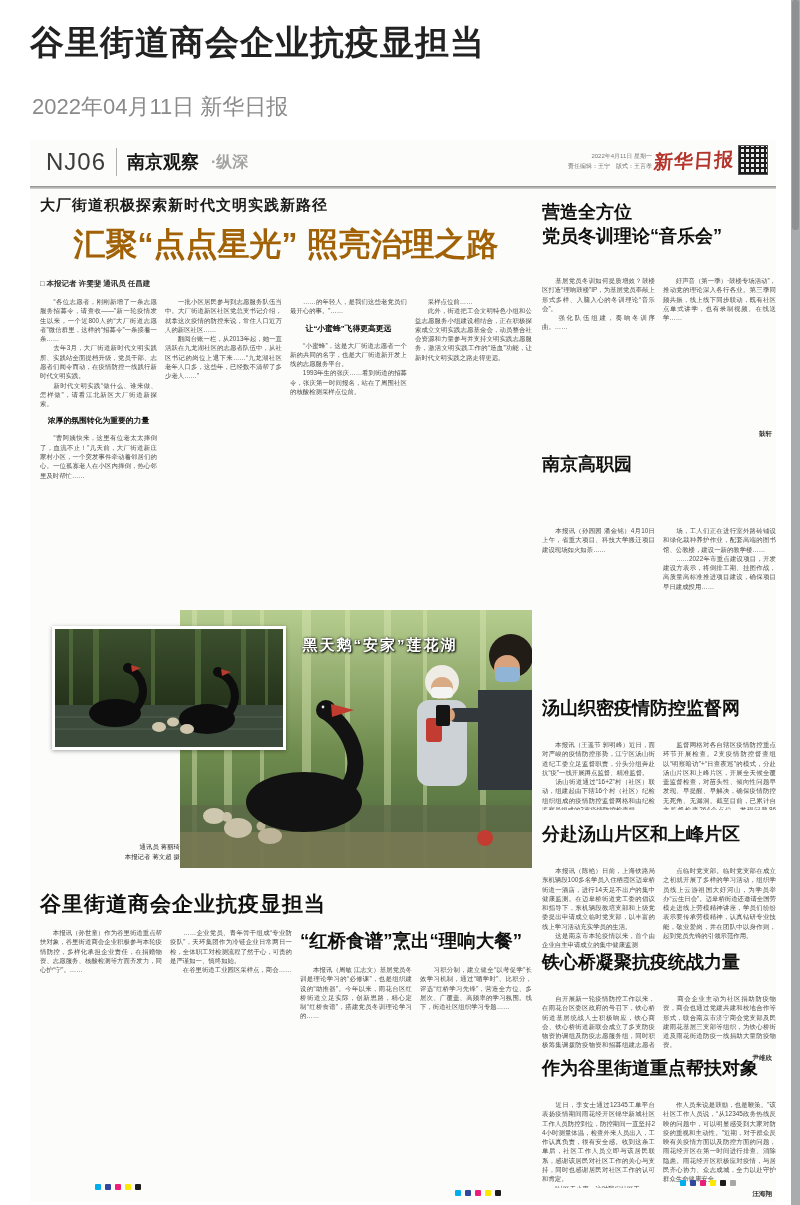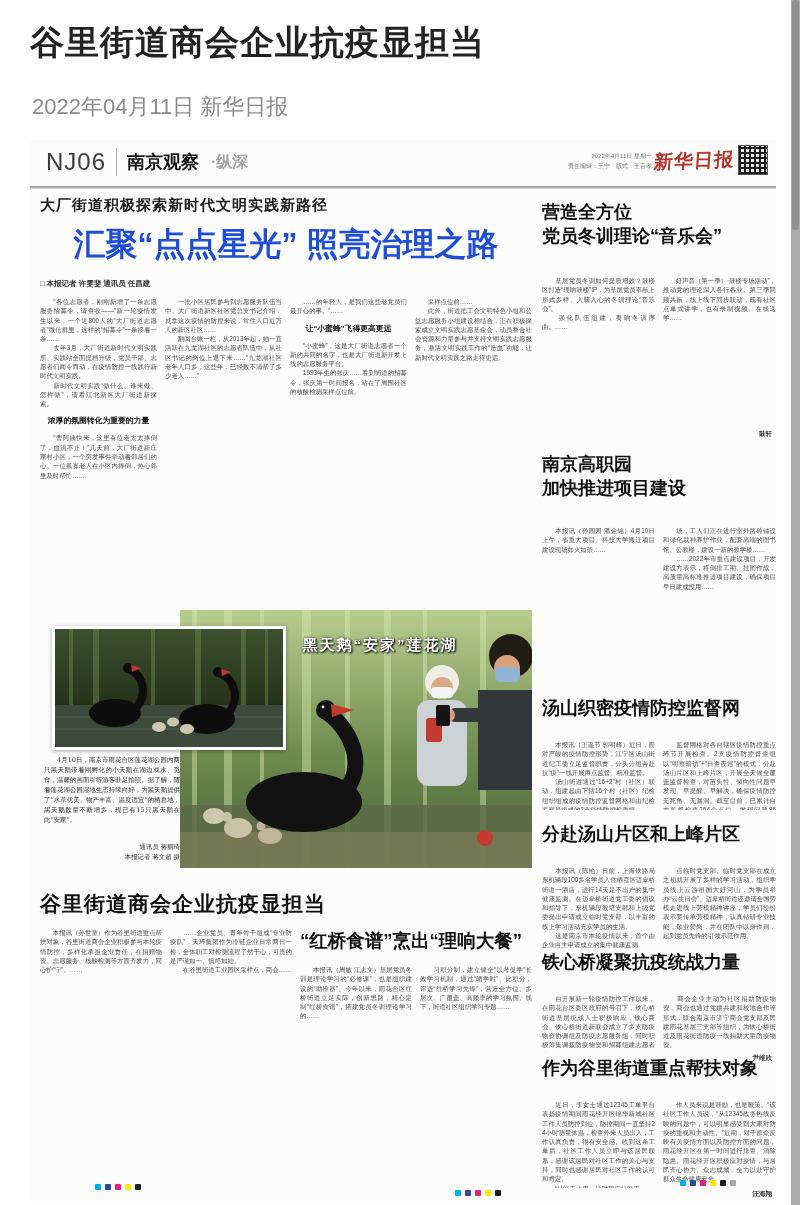--- a/index.html
+++ b/index.html
@@ -27,21 +27,21 @@
     font-size:19px;font-weight:700;color:#b5342c;transform:skewX(-6deg) rotate(-2deg);letter-spacing:1px;}
   .mh-qr{position:absolute;right:8px;top:5px;width:28px;height:28px;border:1px solid #555;
     background:
       repeating-linear-gradient(90deg,#1c1c1c 0 2px,transparent 2px 5px),
       repeating-linear-gradient(0deg,#1c1c1c 0 2px,#ececec 2px 5px);}
   .mh-rule{position:absolute;left:0;right:0;top:46px;height:3px;
     background:linear-gradient(180deg,#8f8f8f,#d6d6d6);}
   
   .lead{position:absolute;left:10px;top:56px;width:492px;}
   .lead-kicker{font-size:15px;font-weight:700;color:#1b1b1b;letter-spacing:1px;}
-  .lead-title{font-size:32px;font-weight:700;color:#1d4ed8;text-align:center;
+  .lead-title{font-size:32px;font-weight:700;color:#a16207;text-align:center;
     margin-top:8px;letter-spacing:0px;white-space:nowrap;}
   .lead-byline{font-size:7.5px;font-weight:700;color:#333;margin-top:12px;width:118px;}
   .cols{display:flex;gap:8px;margin-top:8px;}
   .cols>div{flex:1;min-width:0;}
   .bcol{font-size:6.4px;line-height:1.45;color:#4c4c4c;text-align:justify;
     white-space:pre-wrap;overflow:hidden;word-break:break-all;}
   .lead .cols{height:312px;}
   .subhd{font-size:7.8px;font-weight:700;color:#111;text-align:center;margin:7px 0;}
   
   .photo-zone{position:absolute;left:10px;top:470px;width:492px;height:258px;}
@@ -220,21 +220,20 @@
           <ellipse cx="152" cy="90" rx="28" ry="15" fill="#0d0d0d"></ellipse>
           <path d="M172,86 C186,70 180,50 164,44" stroke="#0d0d0d" stroke-width="8" fill="none" stroke-linecap="round"></path>
           <circle cx="163" cy="43" r="5" fill="#0d0d0d"></circle>
             <path d="M166,40 L176,43 L167,47 Z" fill="#b93a2e"></path>
           <ellipse cx="104" cy="98" rx="7" ry="5" fill="#cfc6ad"></ellipse>
           <ellipse cx="118" cy="93" rx="6" ry="4.5" fill="#cfc6ad"></ellipse>
           <ellipse cx="132" cy="100" rx="7" ry="5" fill="#cfc6ad"></ellipse>
         </g>
       </svg>
     </div>
-    <div class="photo-caption">　　4月10日，南京市雨花台区莲花湖公园内两只黑天鹅带着刚孵化的小天鹅在湖边戏水、觅食，温馨的画面引得游客驻足拍照。据了解，随着莲花湖公园湿地生态持续向好，为黑天鹅提供了“水草优美、物产丰富、温度适宜”的栖息地，黑天鹅数量不断增多，现已有15只黑天鹅在此“安家”。</div>
     <div class="photo-credit">
       <div>通讯员 蒋丽琦</div>
       <div>本报记者 蒋文超 摄</div>
     </div>
   </div>
 
   <div class="art-left">
     <h2>谷里街道商会企业抗疫显担当</h2>
     <div class="cols">
       <div class="bcol">　　本报讯（孙世童）作为谷里街道重点帮扶对象，谷里街道商会企业积极参与本轮疫情防控，多样化承担企业责任，在捐赠物资、志愿服务、核酸检测等方面齐发力，同心护“宁”。……</div>
@@ -264,21 +263,20 @@
         <div class="bcol">　　基层党员冬训如何提质增效？鼓楼区打造“理响鼓楼”IP，为基层党员奉献上形式多样、入脑入心的冬训理论“音乐会”。
 　　强化队伍组建，奏响冬训序曲。……</div>
         <div class="bcol">　　好声音（第一季）·鼓楼专场活动”，推动党的理论深入各行各业。第三季同频共振，线上线下同步联动，既有社区点单式讲学，也有录制视频、在线送学……</div>
       </div>
       <div class="sign">鼓轩</div>
     </div>
 
     <div class="rail-art" style="top:256px">
       <div class="rail-title">
         <div>南京高职园</div>
-        <div>加快推进项目建设</div>
       </div>
     </div>
     <div class="rail-body" style="top:322px;height:156px">
       <div class="cols" style="height:156px">
         <div class="bcol">　　本报讯（孙园园 潘金铭）4月10日上午，省重大项目、科技大学搬迁项目建设现场如火如荼……</div>
         <div class="bcol">　　场，工人们正在进行室外路砖铺设和绿化栽种养护作业，配套高端的图书馆、公教楼，建设一新的教学楼……
 　　……2022年市重点建设项目，开发建设方表示，将倒排工期、挂图作战，高质量高标准推进项目建设，确保项目早日建成投用……</div>
       </div>
     </div>
 

